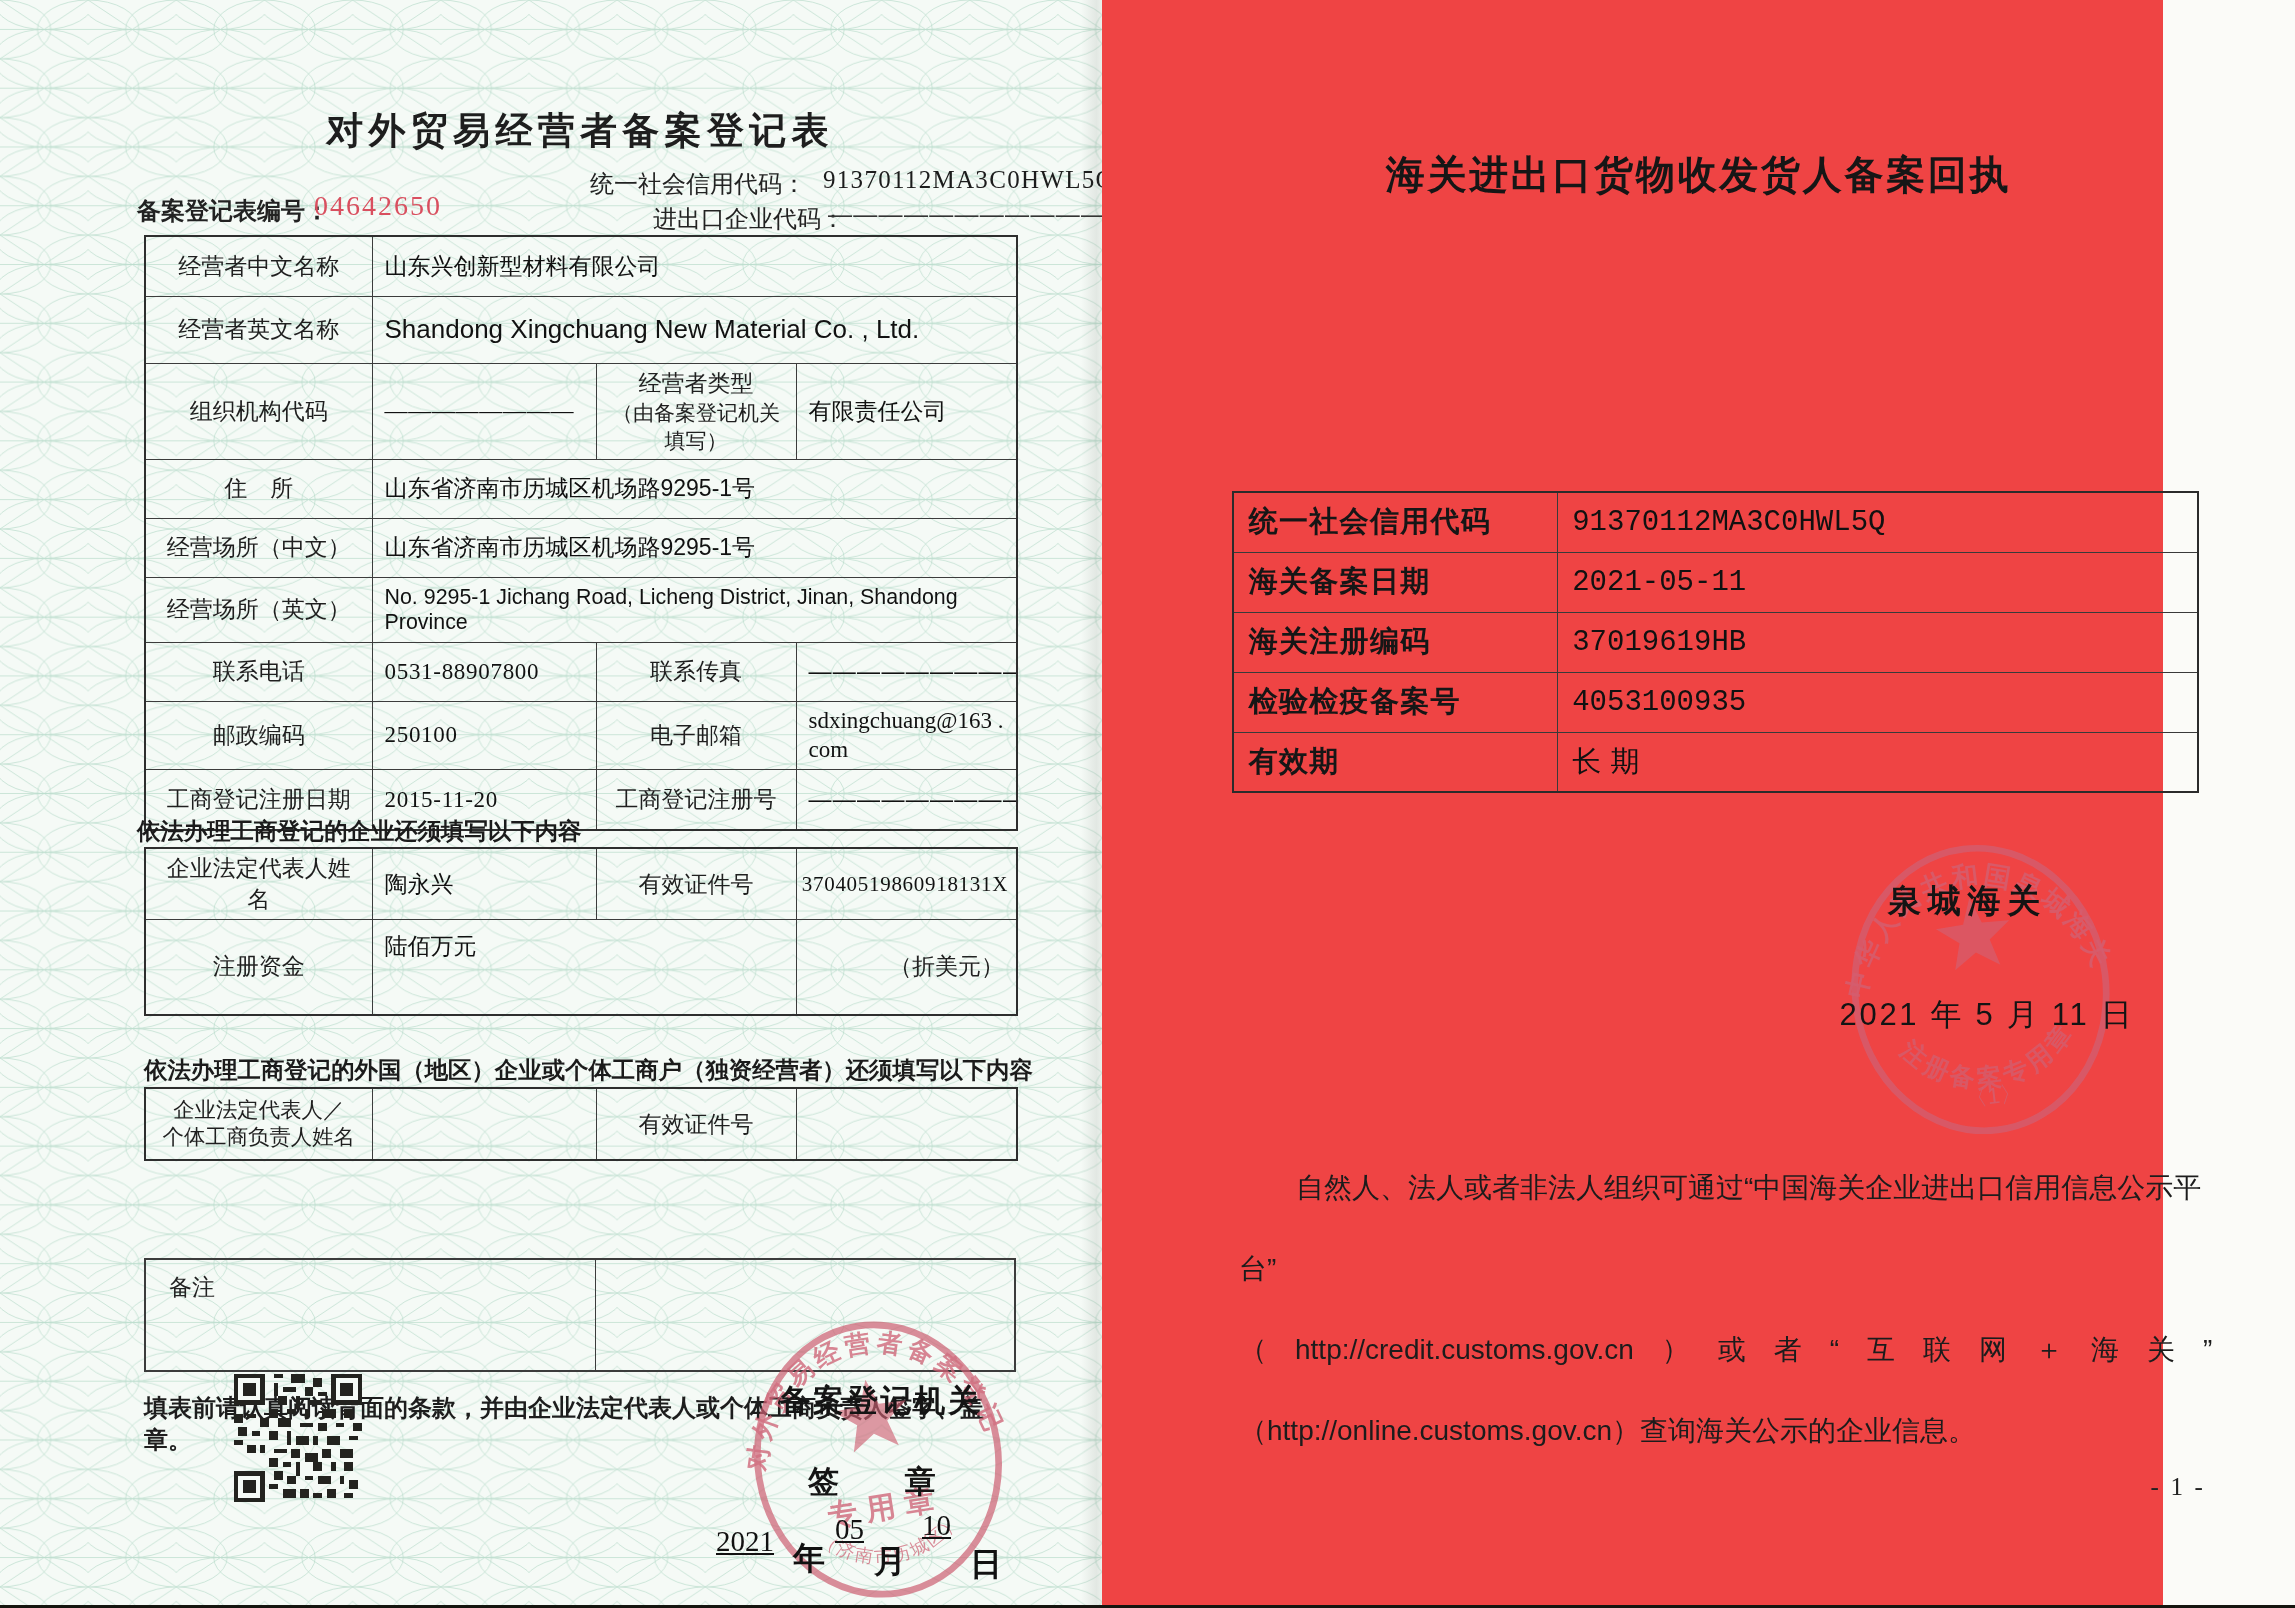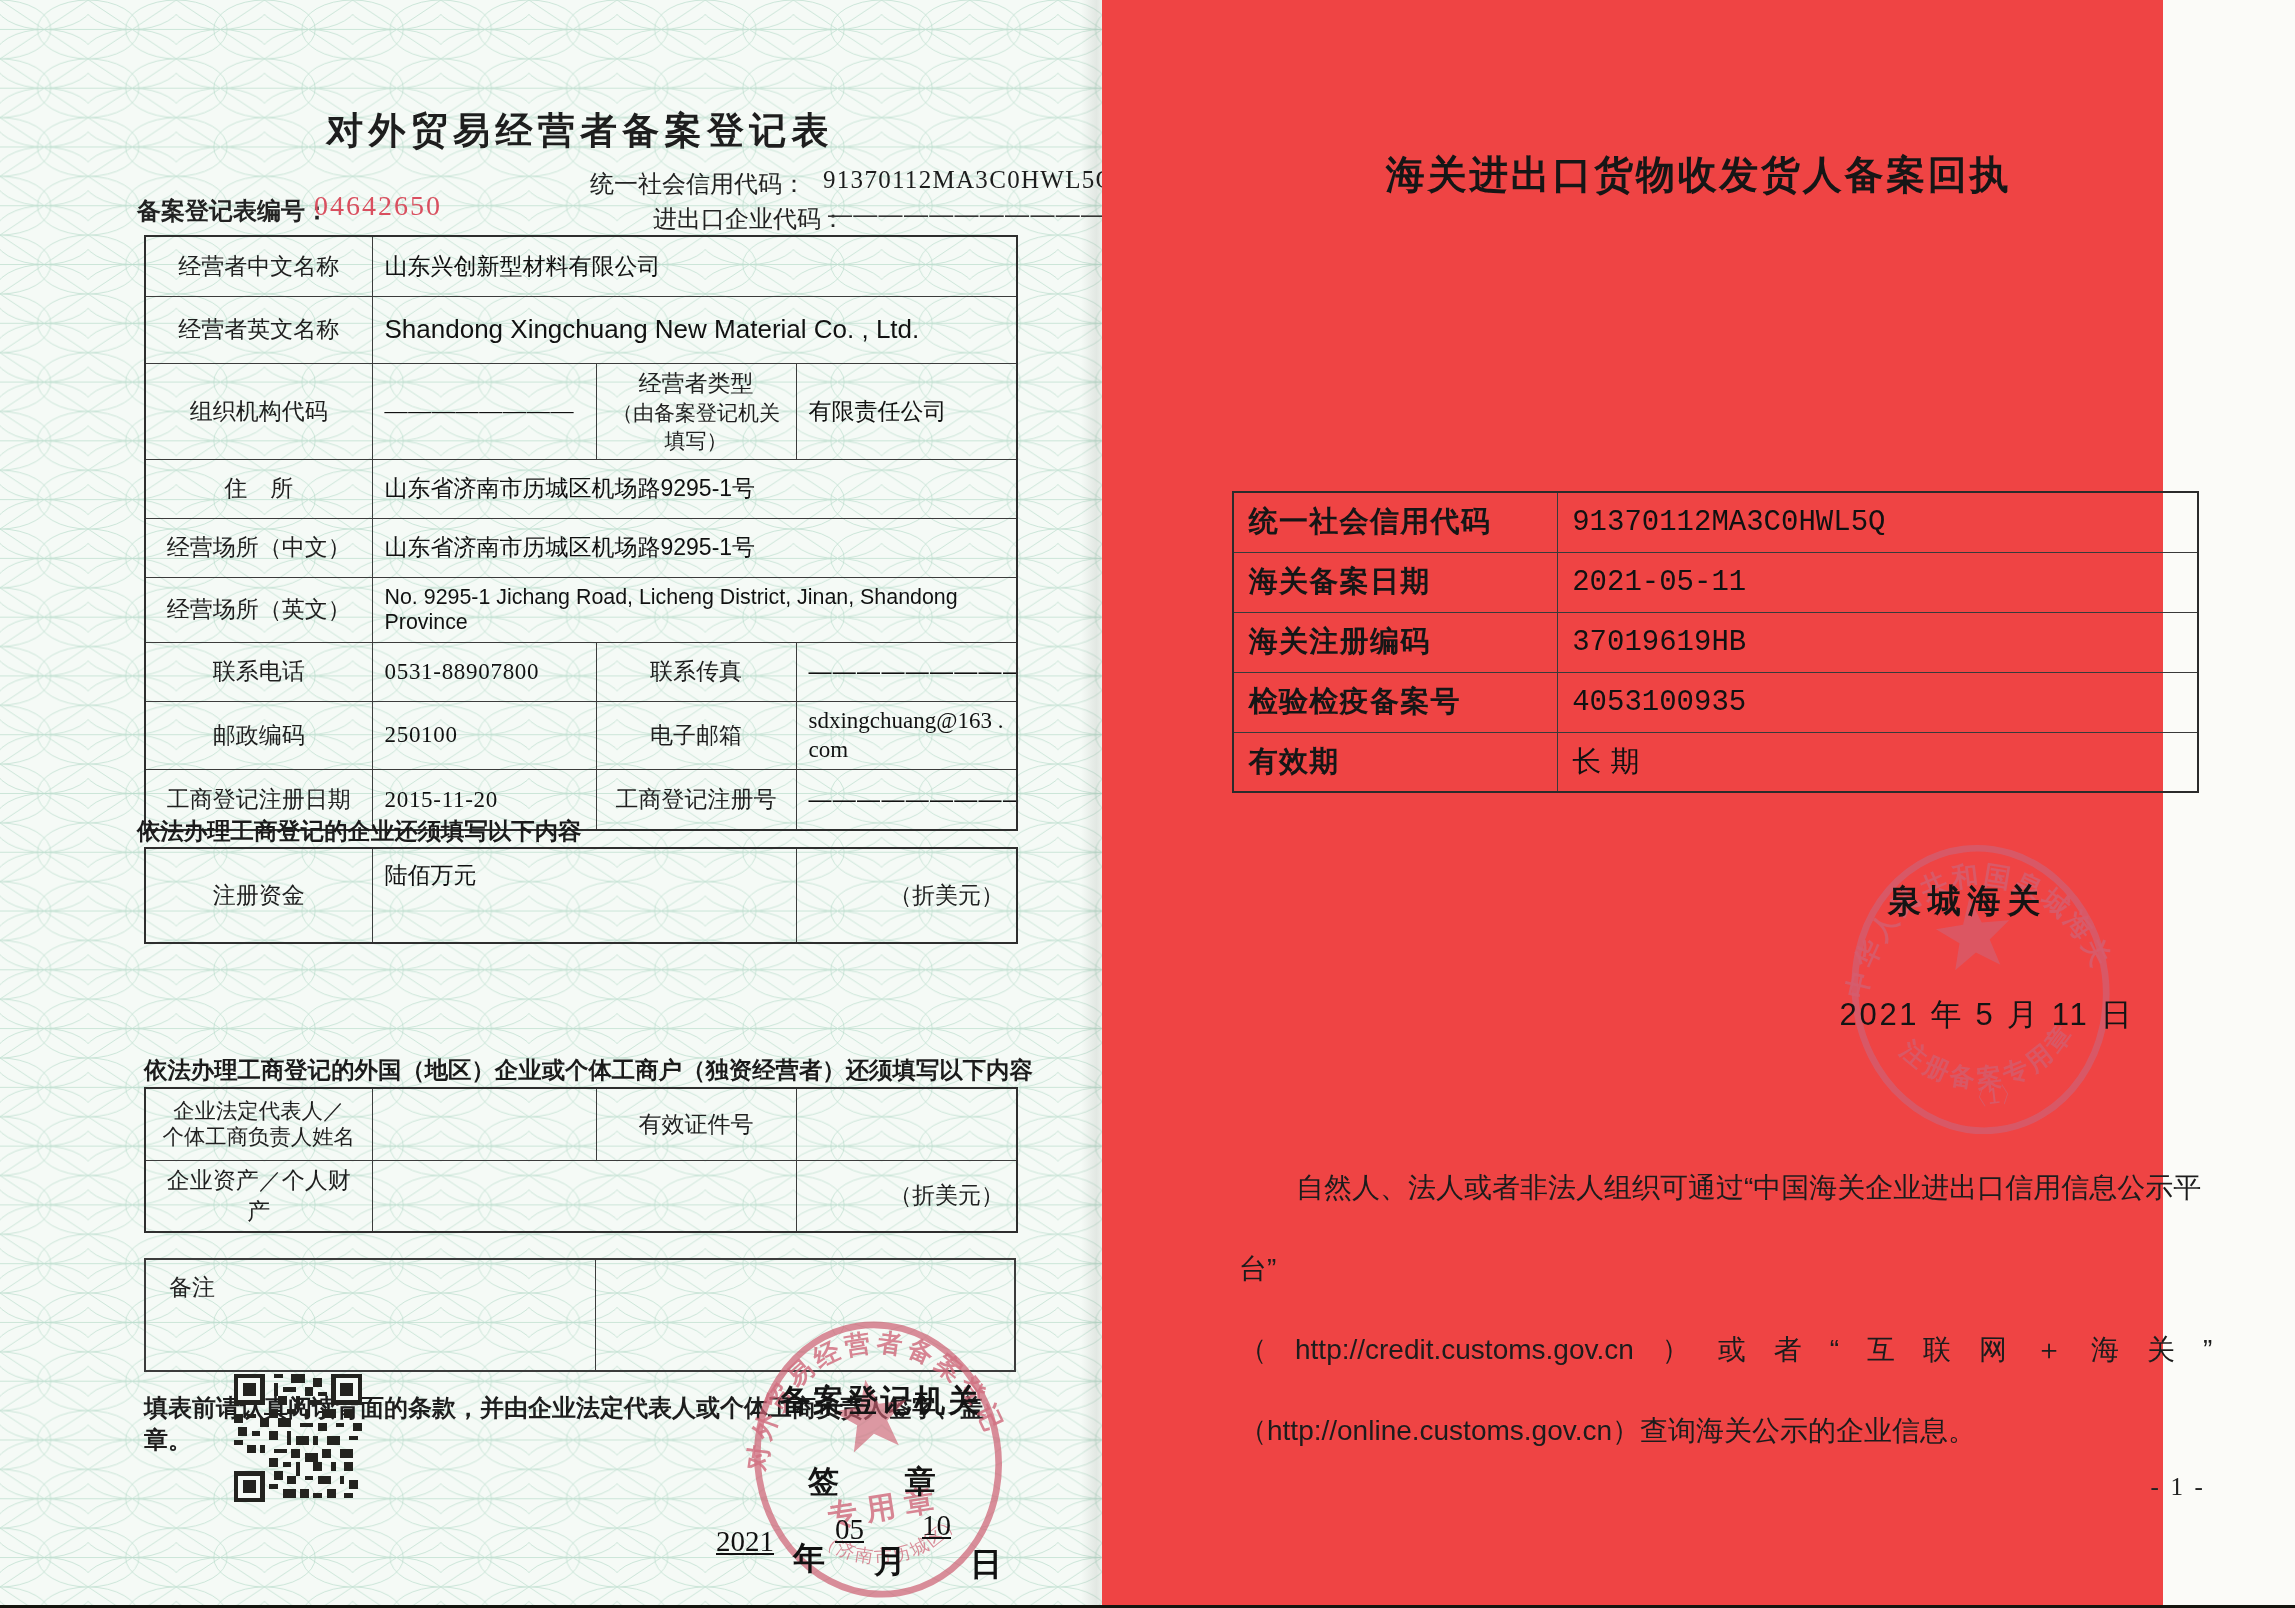--- a/index.html
+++ b/index.html
@@ -155,20 +155,26 @@
 
     <div class="abs sec-head" style="left:137px; top:815px;">依法办理工商登记的企业还须填写以下内容</div>
     <table class="doc abs" style="left:144px; top:847px; width:872px;">
       <colgroup>
           <col style="width:227px">
           <col style="width:224px">
           <col style="width:200px">
           <col style="width:221px">
         </colgroup>
       <tbody>
+          <tr style="height:67px">
+        <td class="lbl">企业法定代表人姓名</td>
+        <td class="val">陶永兴</td>
+        <td class="lbl">有效证件号</td>
+        <td class="val typed" style="font-size:21px; padding:4px 5.3px;">37040519860918131X</td>
+          </tr>
       <tr style="height:95px">
         <td class="lbl">注册资金</td>
         <td class="val" colspan="2" style="vertical-align:top; padding-top:10.7px;">陆佰万元</td>
         <td class="usd">（折美元）</td>
           </tr>
     </tbody>
       </table>
 
     <div class="abs sec-head" style="left:144px; top:1054px;">依法办理工商登记的外国（地区）企业或个体工商户（独资经营者）还须填写以下内容</div>
     <table class="doc abs" style="left:144px; top:1087px; width:872px;">
@@ -178,25 +184,20 @@
           <col style="width:200px">
           <col style="width:221px">
         </colgroup>
       <tbody>
           <tr style="height:72px">
         <td class="lbl two-line" style="font-size:21.4px;">企业法定代表人／
 个体工商负责人姓名</td>
         <td class="val"></td>
         <td class="lbl">有效证件号</td>
         <td class="val"></td>
-          </tr>
-      <tr style="height:72px">
-        <td class="lbl">企业资产／个人财产</td>
-        <td class="val" colspan="2"></td>
-        <td class="usd">（折美元）</td>
           </tr>
     </tbody>
       </table>
 
     <div class="abs remark-box">
       <div class="remark-div"></div>
       <span class="remark-lbl">备注</span>
     </div>
 
     <div class="abs foot-note">填表前请认真阅读背面的条款，并由企业法定代表人或个体工商负责人签字、盖章。</div>

